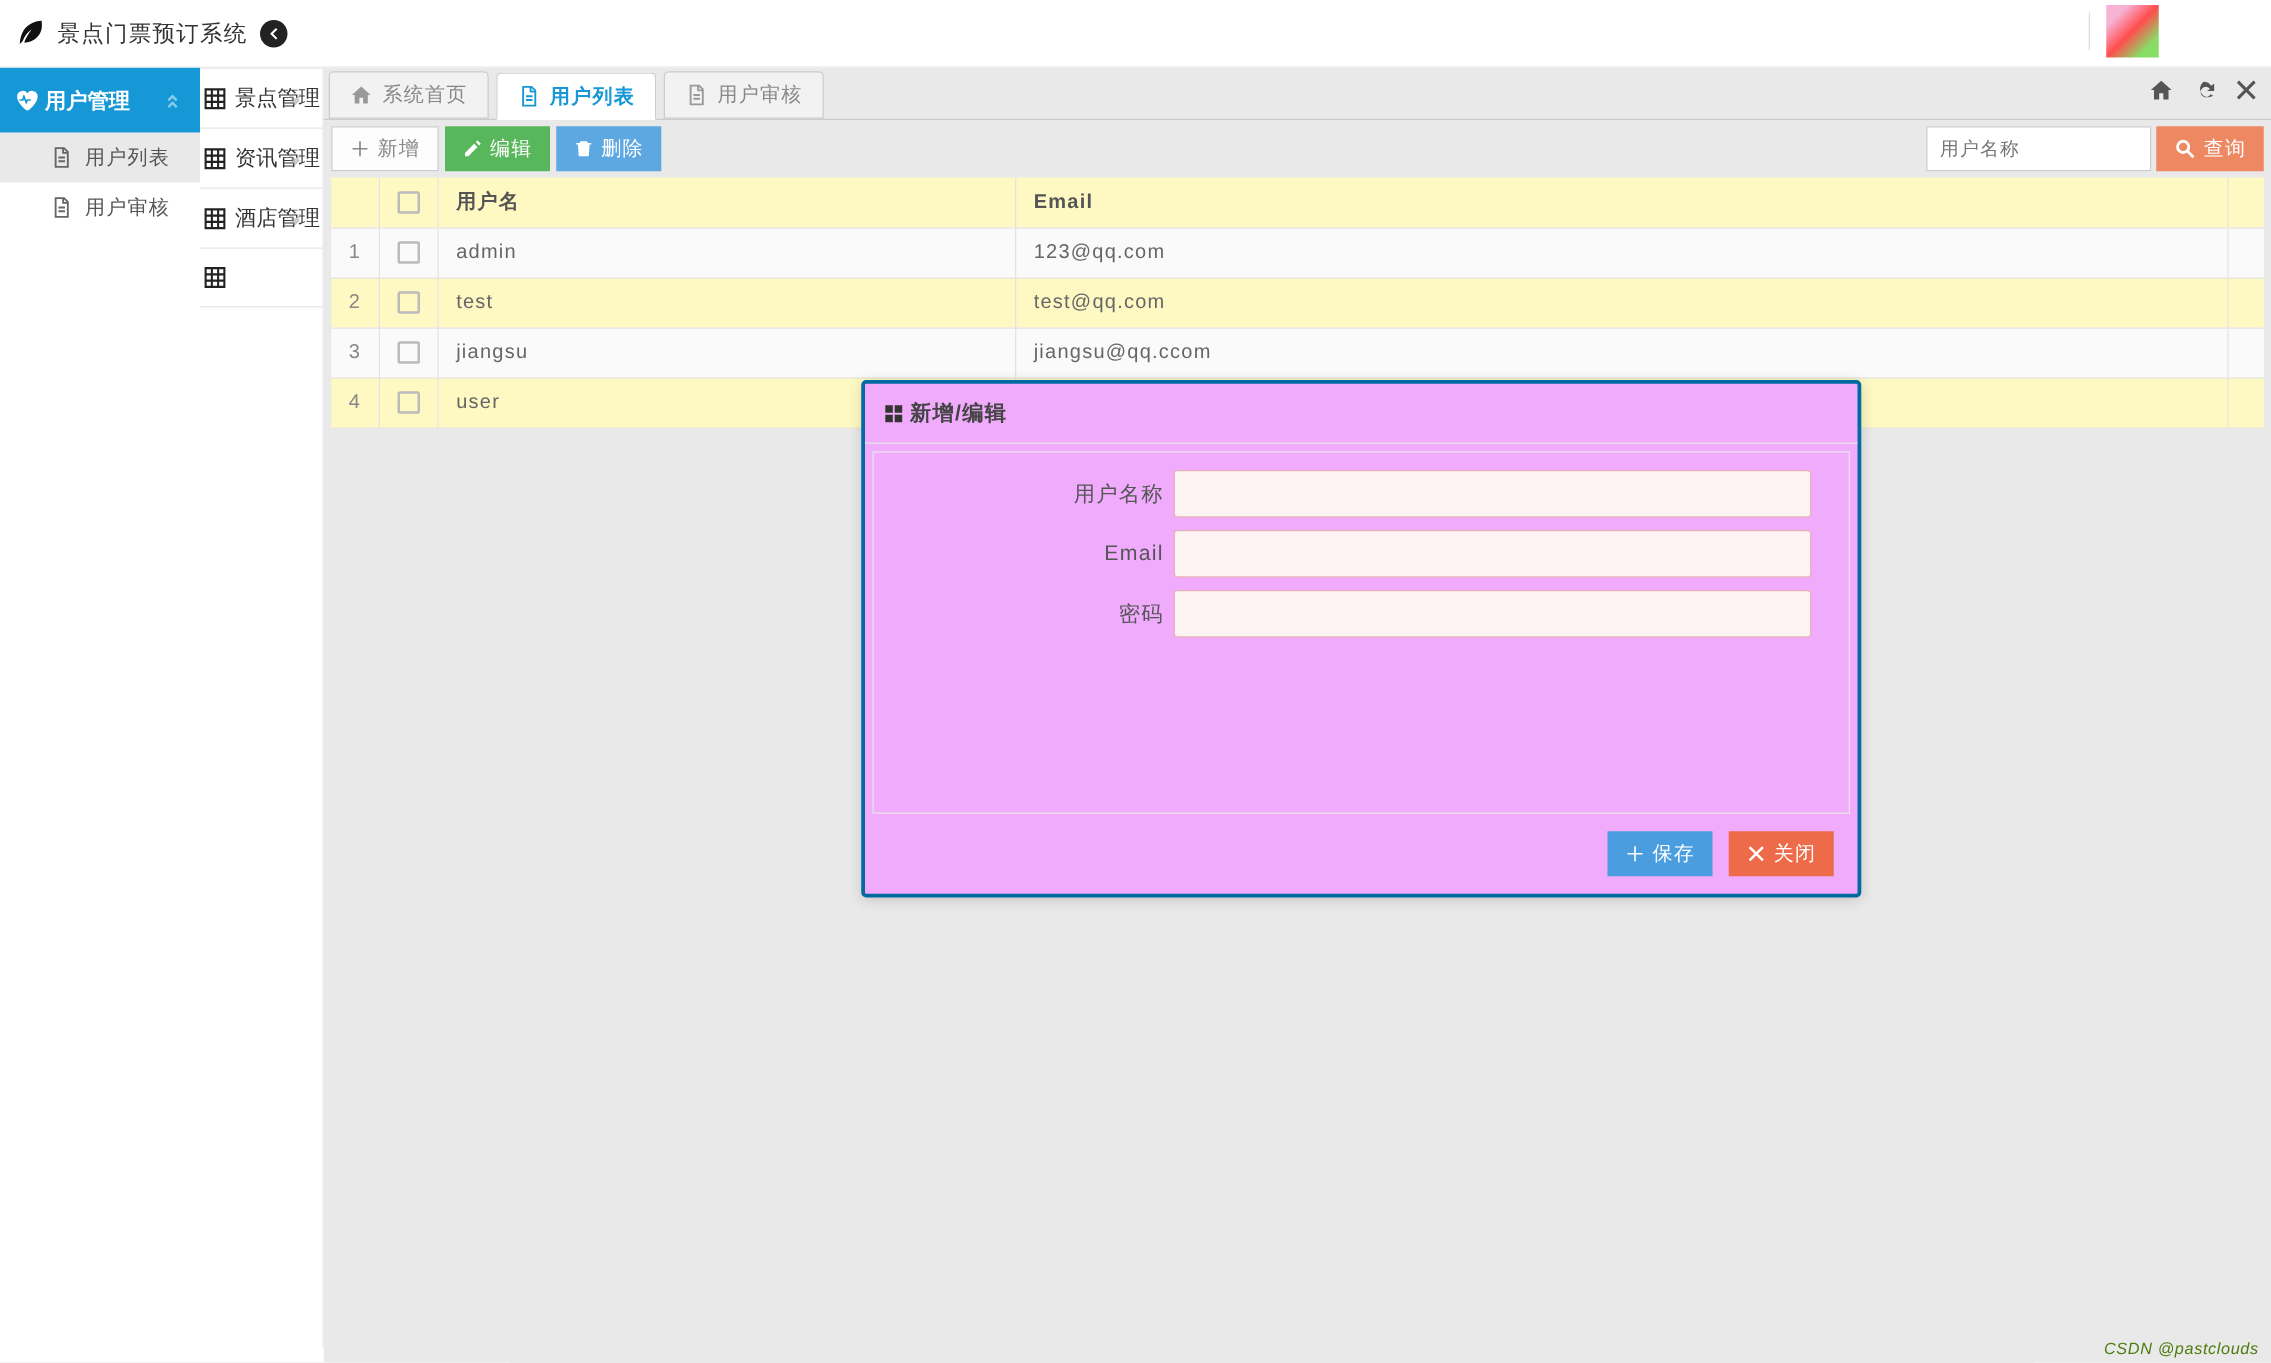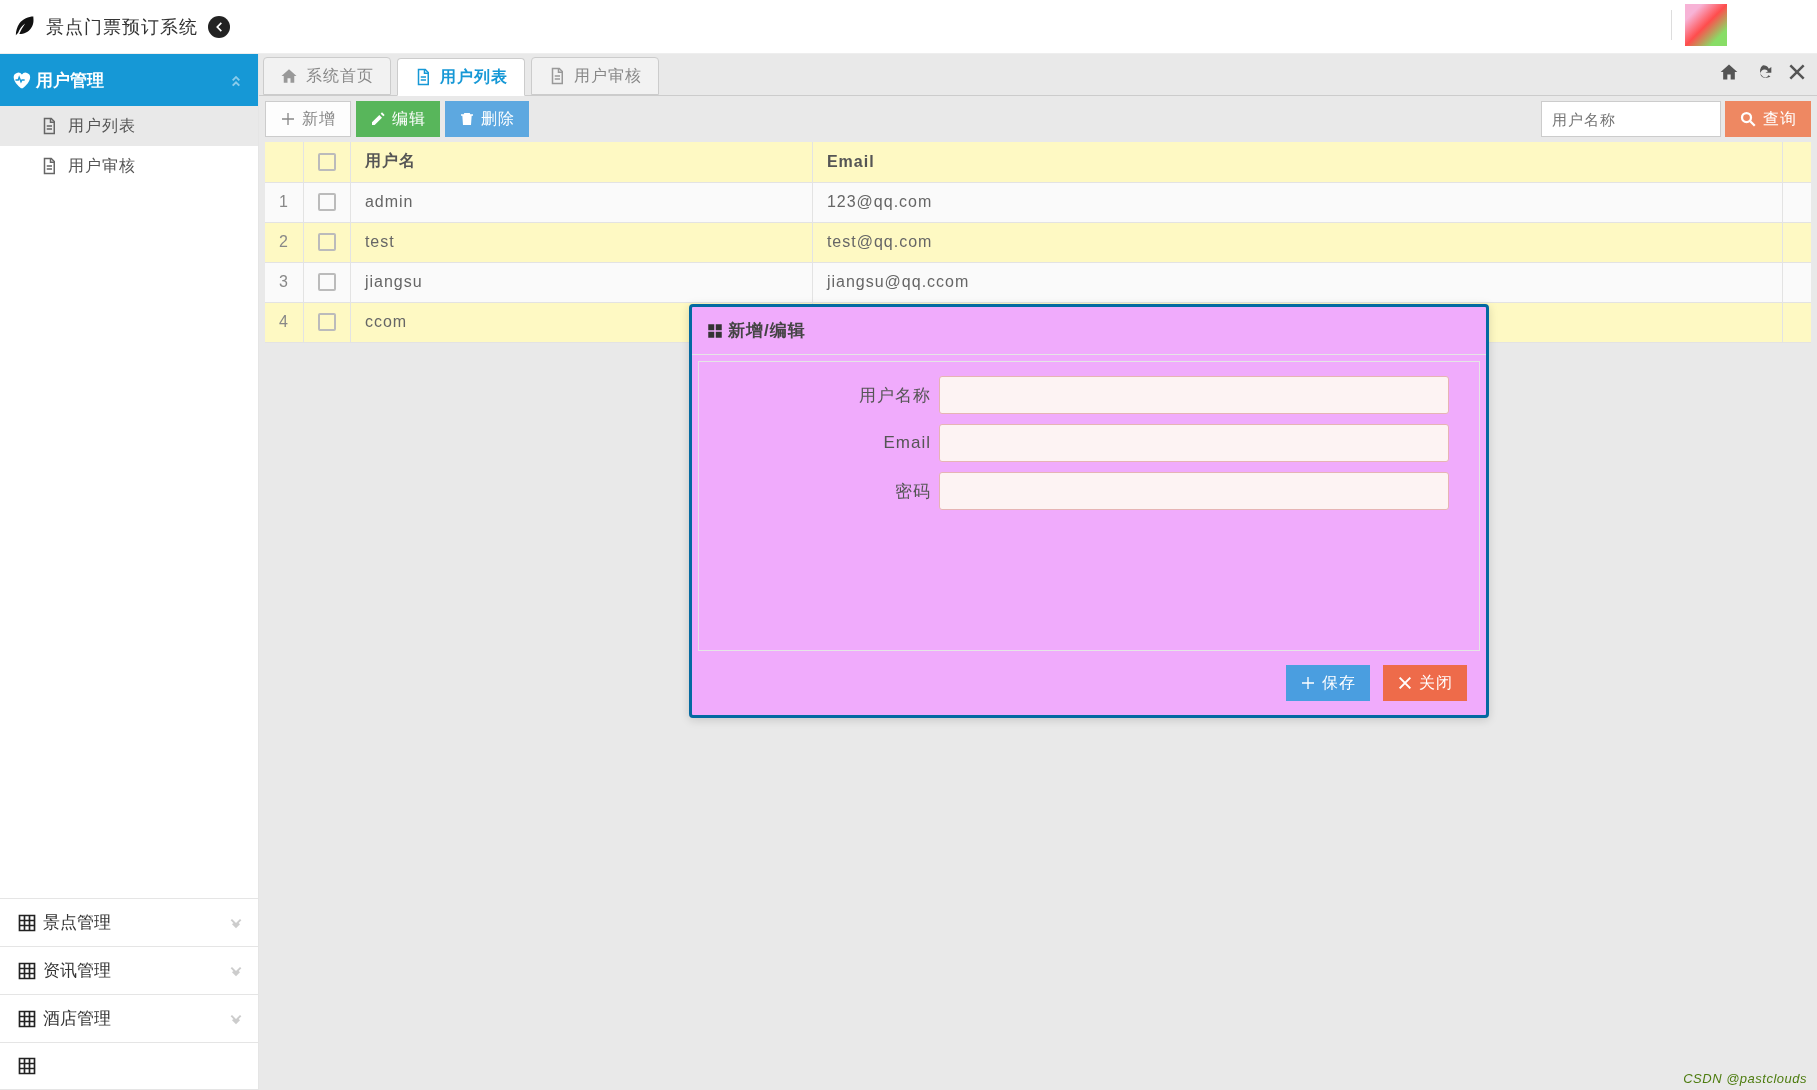--- a/index.html
+++ b/index.html
@@ -8,29 +8,29 @@
     
     .header { height: 54px; display: flex; align-items: center; padding: 0 10px; border-bottom: 1px solid #eee; position: relative; }
     .logo-icon { width: 28px; height: 28px; margin-right: 8px; }
     .app-title { font-size: 18px; color: #333; letter-spacing: 1px; }
     .back-circle { width: 22px; height: 22px; background: #222; border-radius: 50%; display: flex; align-items: center; justify-content: center; margin-left: 10px; cursor: pointer; }
     .back-circle svg { fill: #fff; }
     .avatar { position: absolute; right: 90px; top: 4px; width: 42px; height: 42px; background: linear-gradient(135deg,#f7b3d6 20%,#ff4d4d 50%,#88dd66 80%); }
     .header-divider { position: absolute; right: 145px; top: 10px; width: 1px; height: 30px; background: #ddd; }
 
     
-    .sidebar { position: absolute; left: 0; top: 54px; bottom: 0; width: 259px; background: #fff; border-right: 1px solid #e5e5e5; display: flex; flex-direction: column; }
+    .sidebar { position: absolute; left: 0; top: 54px; bottom: 12px; width: 259px; background: #fff; border-right: 1px solid #e5e5e5; display: flex; flex-direction: row; }
     .sidebar-top { flex: 1; overflow: hidden; }
     .sidebar-header { background: #1698d6; color: #fff; height: 52px; display: flex; align-items: center; padding: 0 10px; font-size: 17px; font-weight: bold; position: relative; }
     .sidebar-header .chev { position: absolute; right: 14px; color: rgba(255,255,255,0.5); }
     .sidebar-item { height: 40px; display: flex; align-items: center; padding-left: 40px; color: #555; cursor: pointer; font-size: 16px; letter-spacing: 1px; }
     .sidebar-item.active { background: #e9e9e9; }
     .sidebar-item svg { margin-right: 10px; flex-shrink: 0; }
     .sidebar-bottom { }
-    .sidebar-section { height: 48px; display: flex; align-items: center; padding: 0 17px; border-top: 1px solid #e5e5e5; font-size: 17px; color: #333; position: relative; cursor: pointer; }
+    .sidebar-section { height: 48px; display: flex; align-items: center; padding: 0 2px; border-top: 1px solid #e5e5e5; font-size: 17px; color: #333; position: relative; cursor: pointer; }
     .sidebar-section svg.grid-icon { margin-right: 6px; }
     .sidebar-section .chev { position: absolute; right: 14px; color: #999; }
 
     
     .main { position: absolute; left: 259px; right: 0; top: 54px; bottom: 0; background: #e9e9e9; }
     
     
     .tabs-bar { display: flex; align-items: flex-end; padding: 3px 8px 0 4px; background: #e9e9e9; height: 42px; position: relative; border-bottom: 1px solid #ccc; }
     .tab { display: flex; align-items: center; padding: 0 16px; height: 38px; border: 1px solid #ccc; border-radius: 4px 4px 0 0; background: #f2f2f2; color: #888; margin-right: 6px; cursor: pointer; font-size: 16px; letter-spacing: 1px; }
     .tab.active { background: #fff; color: #1698d6; font-weight: bold; border-bottom: 1px solid #fff; margin-bottom: -1px; }
@@ -266,21 +266,21 @@
           <tr>
             <td class="col-idx">3</td>
             <td class="col-chk"><span class="chk"></span></td>
             <td class="col-user">jiangsu</td>
             <td>jiangsu@qq.ccom</td>
             <td style="width:6px;border-left:1px solid #e3e3e3"></td>
           </tr>
           <tr>
             <td class="col-idx">4</td>
             <td class="col-chk"><span class="chk"></span></td>
-            <td class="col-user">ccom</td>
+            <td class="col-user">user</td>
             <td></td>
             <td style="width:6px;border-left:1px solid #e3e3e3"></td>
           </tr>
         </tbody>
     </table>
   </div>
 
   <div class="modal">
     <div class="modal-header">
       <svg viewBox="0 0 24 24" width="18" height="18" fill="#333">

